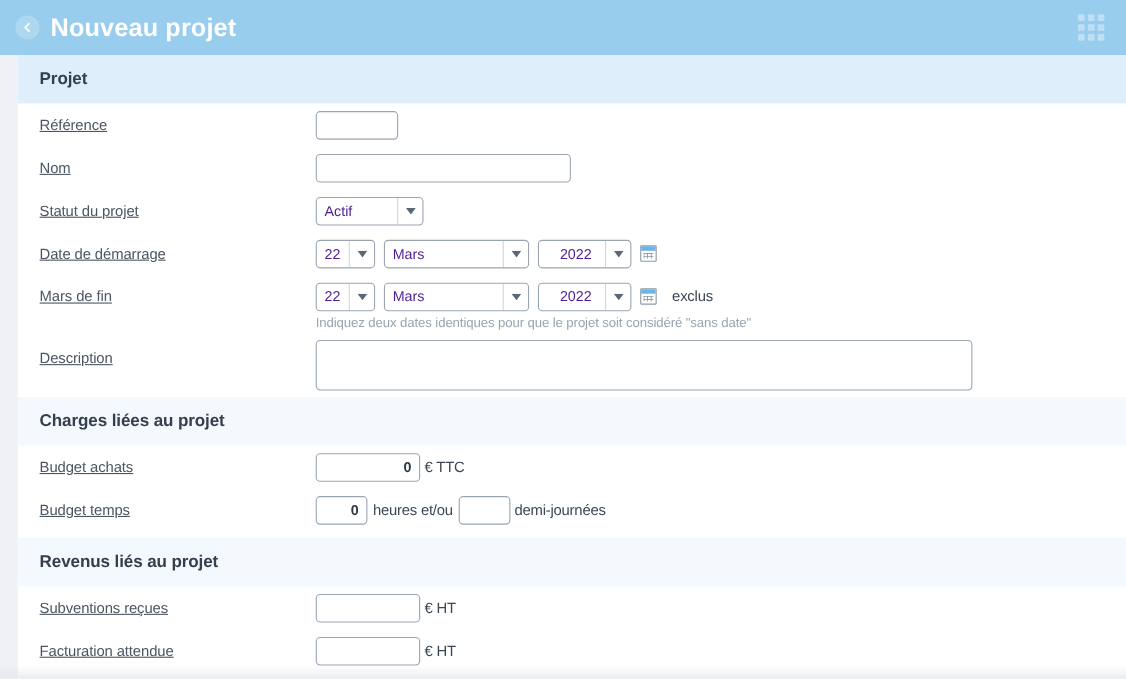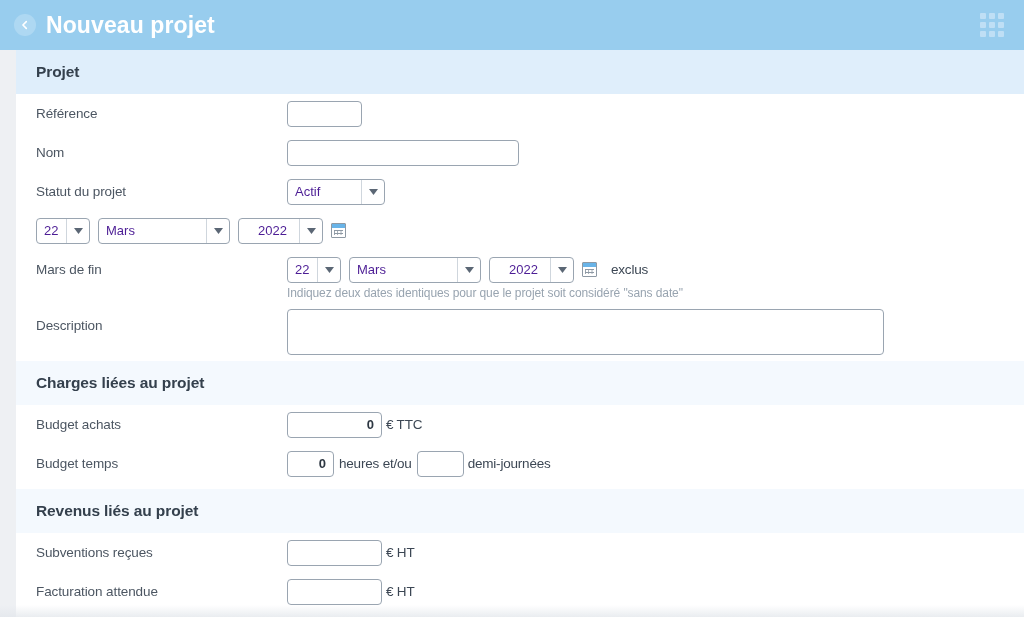--- a/index.html
+++ b/index.html
@@ -98,20 +98,21 @@
     min-height: 39px;
     padding-left: 20px;
   }
   .row.top-align { align-items: flex-start; }
   .row-label {
     width: 251px;
     flex: 0 0 251px;
     font-size: 13.5px;
     color: #4c5662;
     letter-spacing: -0.1px;
+    text-decoration: underline;
   }
   .row.top-align .row-label { padding-top: 9px; }
   .row-field {
     display: flex;
     align-items: center;
     gap: 0;
   }
 
   
   .inp {
@@ -286,20 +287,21 @@
             <span class="sel-arrow">
               <svg width="9" height="6" viewBox="0 0 9 6" aria-hidden="true">
                 <polygon points="0,0 9,0 4.5,6" fill="#5b6775"></polygon>
               </svg>
             </span>
           </div>
         </div>
       </div>
 
       <div class="row">
+        <div class="row-label">Date de démarrage</div>
         <div class="row-field">
           <div class="sel day">
             <span class="sel-val">22</span>
             <span class="sel-arrow">
               <svg width="9" height="6" viewBox="0 0 9 6" aria-hidden="true">
                   <polygon points="0,0 9,0 4.5,6" fill="#5b6775"></polygon>
                 </svg>
             </span>
           </div>
           <div class="sel month">

